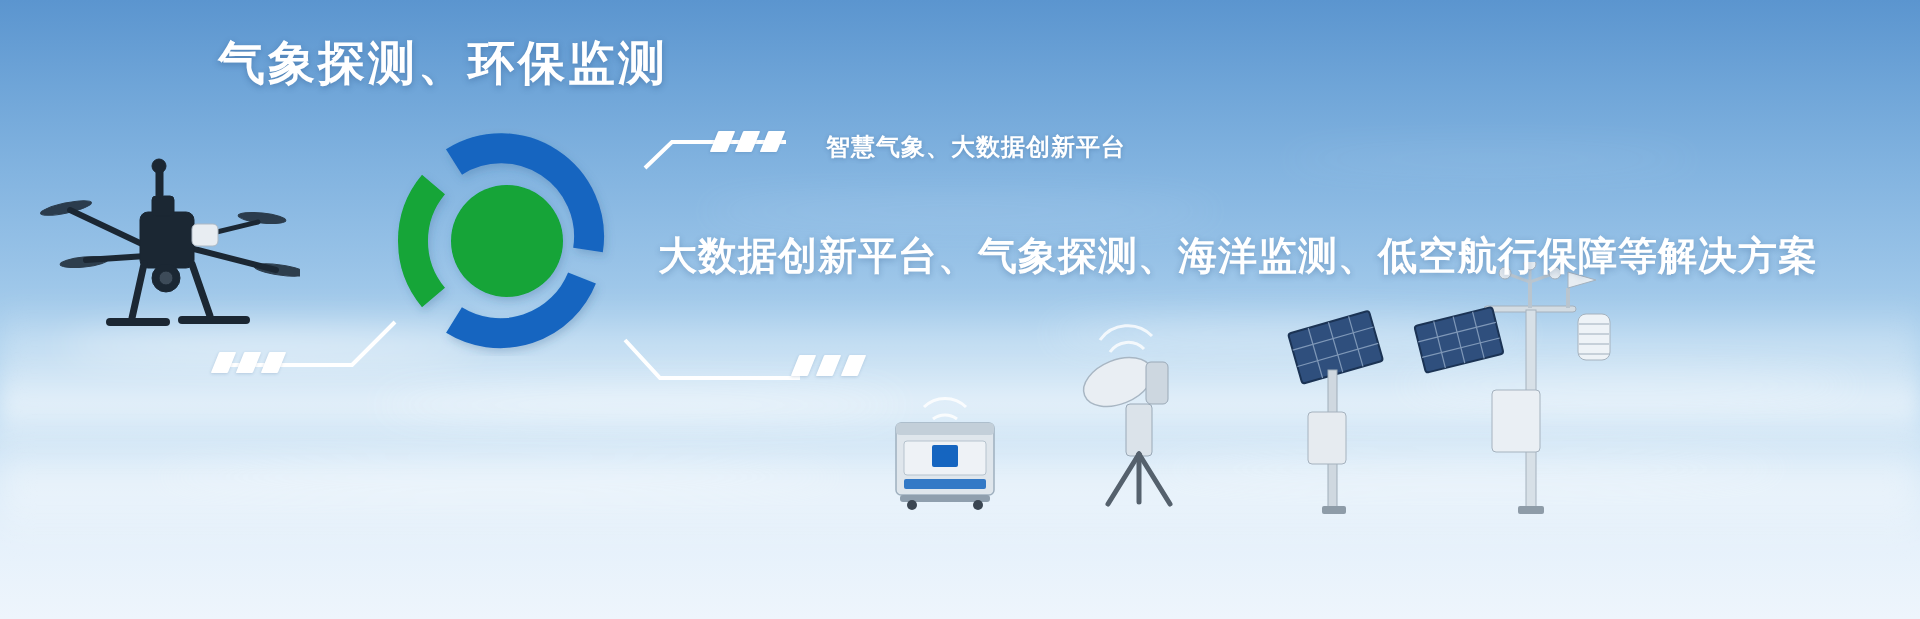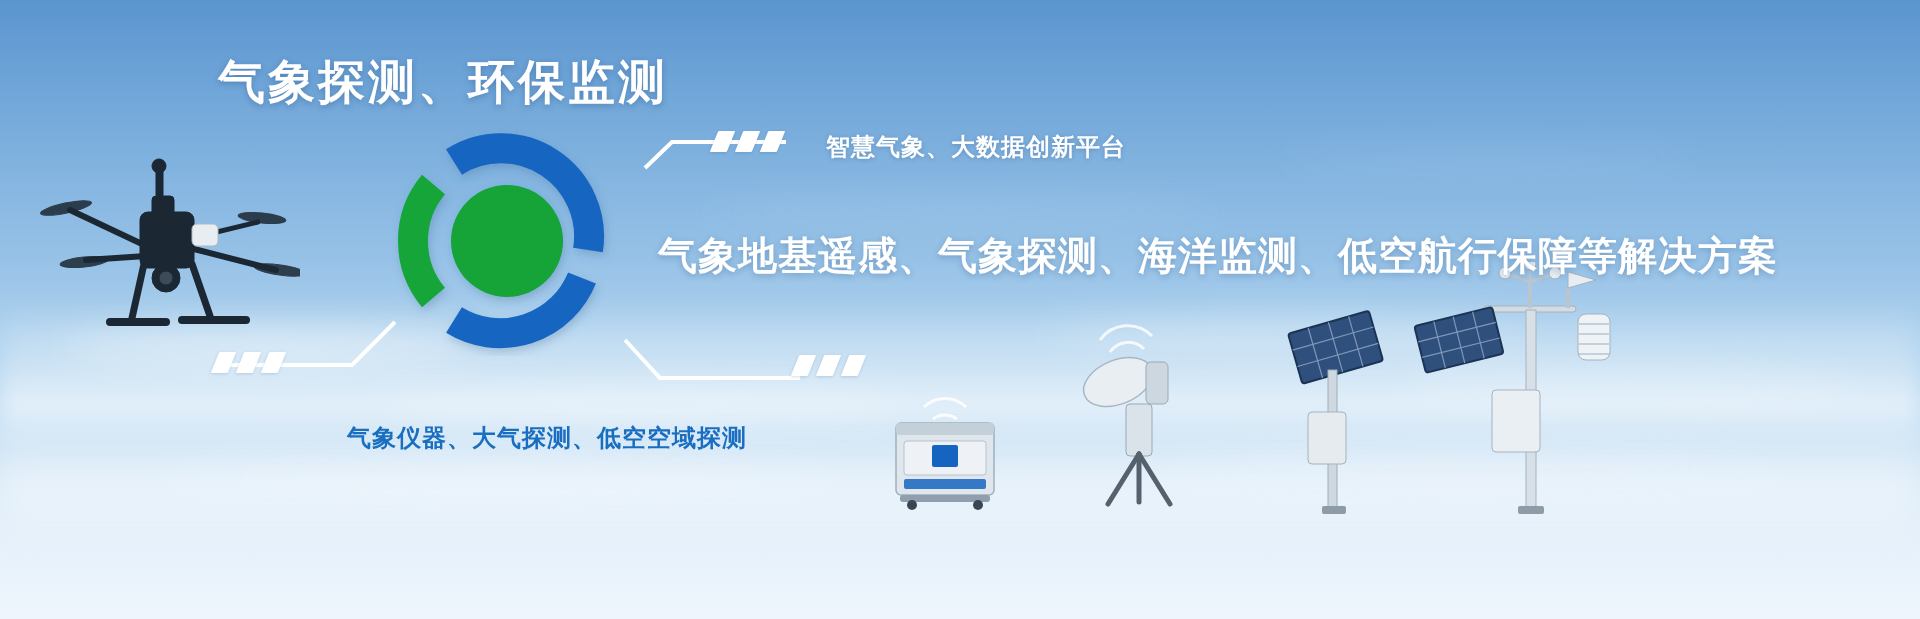--- a/index.html
+++ b/index.html
@@ -34,21 +34,21 @@
   .w2{left:380px;top:392px;width:520px;height:26px;opacity:.7;}
   .w3{left:1050px;top:318px;width:480px;height:30px;opacity:.55;}
   .w4{left:1400px;top:372px;width:460px;height:26px;opacity:.6;}
   .w5{left:150px;top:462px;width:700px;height:30px;opacity:.5;}
   .w6{left:1150px;top:455px;width:640px;height:28px;opacity:.45;}
   .w7{left:700px;top:200px;width:520px;height:22px;opacity:.25;}
   .w8{left:1280px;top:150px;width:420px;height:18px;opacity:.2;}
 
   
   .title{
-    position:absolute;left:218px;top:51px;
+    position:absolute;left:218px;top:32px;
     font-size:47px;font-weight:700;color:#ffffff;letter-spacing:3px;
     text-shadow:0 2px 6px rgba(30,70,120,.35);
     white-space:nowrap;
   }
   .line-top{
     position:absolute;left:790px;top:131px;
     font-size:24px;font-weight:700;color:#ffffff;letter-spacing:1px;
     text-shadow:0 1px 4px rgba(30,70,120,.3);white-space:nowrap;margin-left:36px;
   }
   .line-main{
@@ -273,16 +273,15 @@
 
       <rect x="126" y="48" width="10" height="200" fill="#d7e0e7" stroke="#a5b2be"></rect>
 
       <rect x="92" y="128" width="48" height="62" rx="4" fill="#eaeff4" stroke="#a5b2be"></rect>
       <rect x="118" y="244" width="26" height="8" rx="2" fill="#8e9ca8"></rect>
     </g>
   </svg>
 
   <div class="title">气象探测、环保监测</div>
   <div class="line-top">智慧气象、大数据创新平台</div>
-  <div class="line-main">气象地基遥感、气象探测、海洋监测、低空航行保障等解决方案</div>
-  <div class="line-bottom">气象仪器、大气探测、低空空域探测</div>
+  <div class="line-main">大数据创新平台、气象探测、海洋监测、低空航行保障等解决方案</div>
 
 </div>
 
 </body></html>

